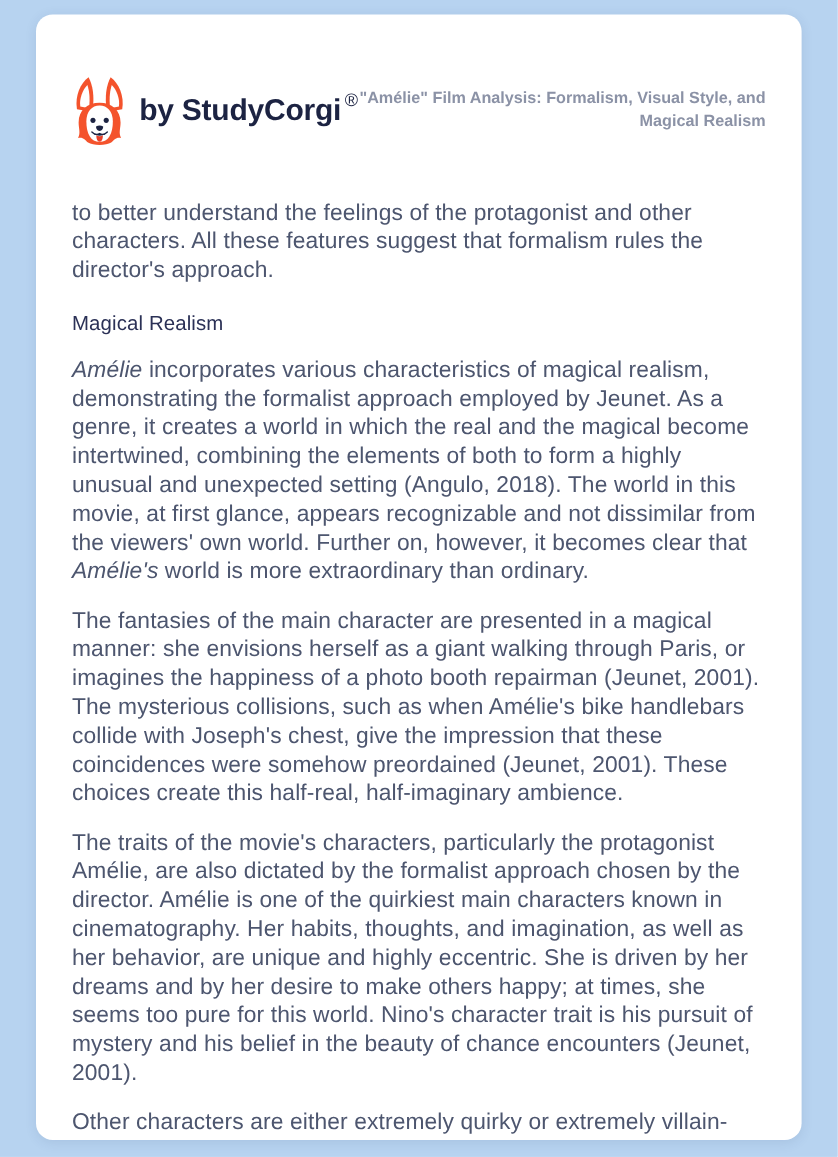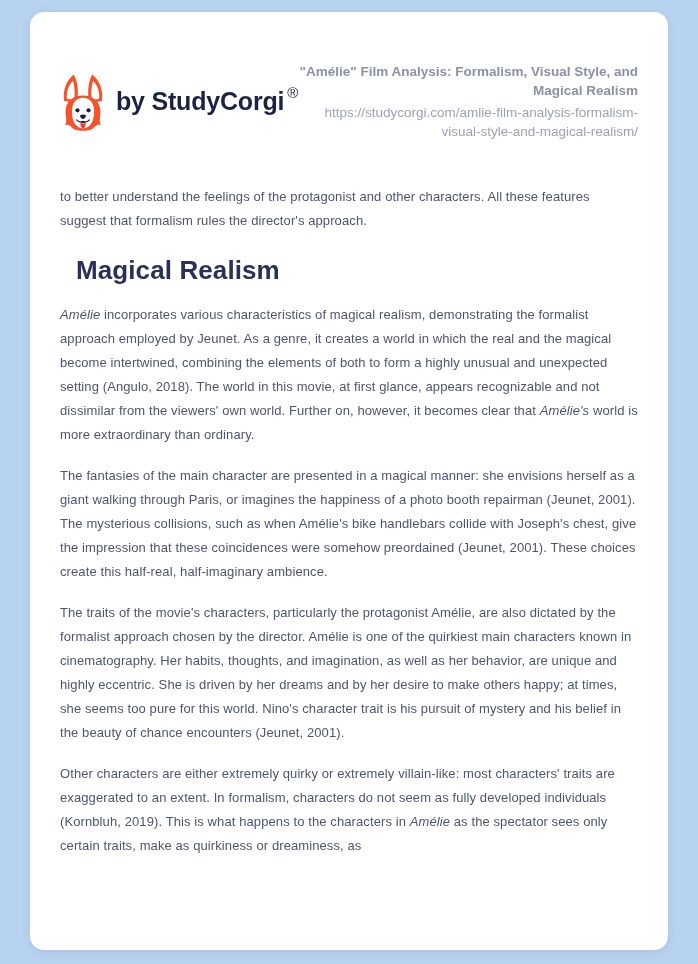--- a/index.html
+++ b/index.html
@@ -78,32 +78,32 @@
     color: #9ca3b5;
     text-decoration: none;
     overflow-wrap: break-word;
   }
   
   .article {
     margin-top: 44px;
     color: #4d566f;
   }
   .article p {
-    font-size: 13px;
+    font-size: 19px;
     line-height: 24px;
     letter-spacing: 0.1px;
     margin: 17px 0 17px 0;
     text-align: left;
   }
   .article p em { font-style: italic; }
   .article h2 {
-    font-size: 26px;
-    font-weight: bold;
+    font-size: 17px;
+    font-weight: normal;
     color: #2b3156;
-    margin: 22px 0 15px 16px;
+    margin: 22px 0 15px 0;
     letter-spacing: 0.1px;
   }
 </style>
 </head>
 <body>
 
 <div class="page">
   <div class="card">
 
     <header class="card-header">
@@ -131,21 +131,20 @@
 
             <path d="M44 109 Q50 113 56 109 Q56 120 50 121 Q44 120 44 109 Z" fill="#e8402a"></path>
           </svg>
         </span>
         <span class="brand-text">by StudyCorgi</span>
         <span class="reg">®</span>
       </div>
 
       <div class="doc-meta">
         <div class="doc-title">"Amélie" Film Analysis: Formalism, Visual Style, and Magical Realism</div>
-        <a class="doc-url" href="#">https://studycorgi.com/amlie-film-analysis-formalism-visual-style-and-magical-realism/</a>
       </div>
     </header>
 
     <main class="article" id="article">
         <p><span>to better understand the feelings of the protagonist and other characters. All these features suggest that formalism rules the director's approach.</span></p>
         <h2>Magical Realism</h2>
         <p><em>Amélie</em><span> incorporates various characteristics of magical realism, demonstrating the formalist approach employed by Jeunet. As a genre, it creates a world in which the real and the magical become intertwined, combining the elements of both to form a highly unusual and unexpected setting (Angulo, 2018). The world in this movie, at first glance, appears recognizable and not dissimilar from the viewers' own world. Further on, however, it becomes clear that </span><em>Amélie's</em><span> world is more extraordinary than ordinary.</span></p>
         <p><span>The fantasies of the main character are presented in a magical manner: she envisions herself as a giant walking through Paris, or imagines the happiness of a photo booth repairman (Jeunet, 2001). The mysterious collisions, such as when Amélie's bike handlebars collide with Joseph's chest, give the impression that these coincidences were somehow preordained (Jeunet, 2001). These choices create this half-real, half-imaginary ambience.</span></p>
         <p><span>The traits of the movie's characters, particularly the protagonist Amélie, are also dictated by the formalist approach chosen by the director. Amélie is one of the quirkiest main characters known in cinematography. Her habits, thoughts, and imagination, as well as her behavior, are unique and highly eccentric. She is driven by her dreams and by her desire to make others happy; at times, she seems too pure for this world. Nino's character trait is his pursuit of mystery and his belief in the beauty of chance encounters (Jeunet, 2001).</span></p>
         <p><span>Other characters are either extremely quirky or extremely villain-like: most characters' traits are exaggerated to an extent. In formalism, characters do not seem as fully developed individuals (Kornbluh, 2019). This is what happens to the characters in </span><em>Amélie</em><span> as the spectator sees only certain traits, make as quirkiness or dreaminess, as</span></p>

